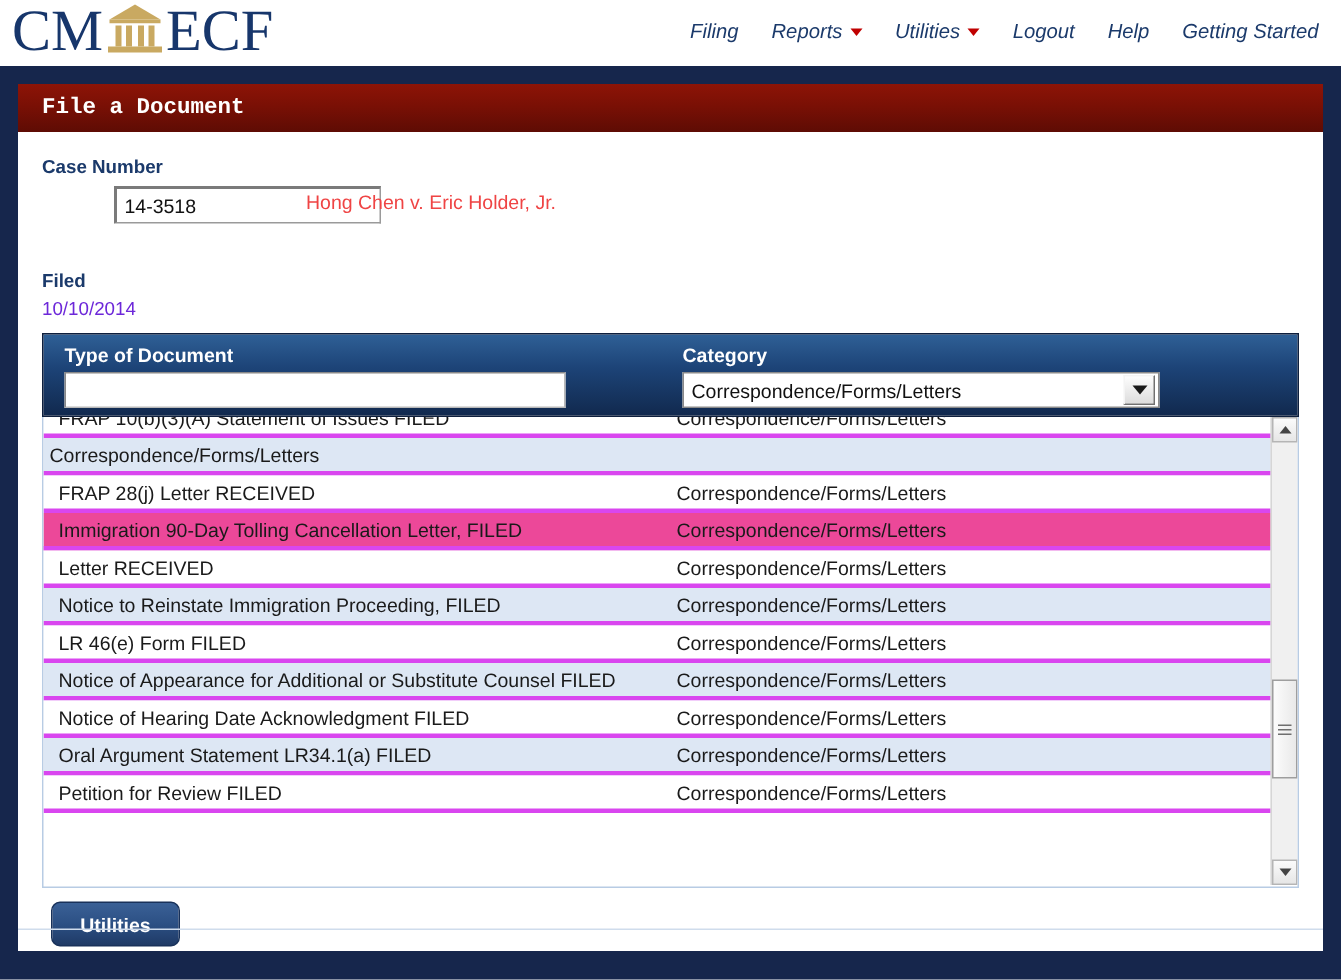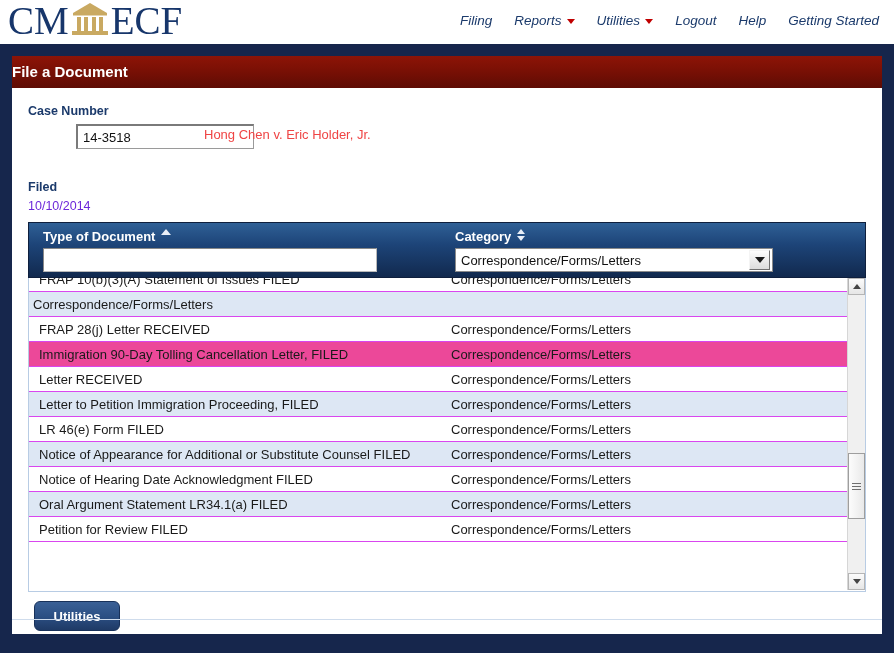--- a/index.html
+++ b/index.html
@@ -71,20 +71,22 @@
 
   
   .titlebar {
     position: absolute; left: 0; top: 0;
     width: 870px; height: 32px;
     background: linear-gradient(to bottom, #8d1407 0%, #7a1005 45%, #5e0c04 100%);
     color: #ffffff;
     font-size: 15px;
     font-weight: bold;
     line-height: 32px;
+    padding-left: 16px;
+    font-family: Liberation Mono, monospace;
   }
 
   
   .field-label {
     position: absolute;
     color: #1b3a6b;
     font-size: 12.5px;
     font-weight: bold;
   }
   .lbl-case { left: 16px; top: 48px; }
@@ -116,21 +118,21 @@
     position: absolute; left: 16px; top: 166px;
     width: 838px; height: 56px;
     background: linear-gradient(to bottom, #2f6096 0%, #1d4478 40%, #11294e 100%);
     border: 1px solid #0e1f3d;
   }
   .th {
     position: absolute;
     color: #ffffff;
     font-size: 13px;
     font-weight: bold;
-    display: flex; align-items: flex-start; gap: 6px;
+    display: flex; align-items: flex-end; gap: 6px; flex-direction: column;
   }
   .th-doc { left: 14px; top: 6px; }
   .th-cat { left: 426px; top: 6px; }
   .sort-asc {
     width: 0; height: 0;
     border-left: 5px solid transparent;
     border-right: 5px solid transparent;
     border-bottom: 6px solid #e8eef7;
     display: inline-block;
   }
@@ -198,21 +200,21 @@
     overflow: hidden;
   }
   .list-inner {
     position: absolute; left: 0; top: -11px;
     width: 820px;
   }
   .row {
     height: 25px;
     display: flex;
     align-items: center;
-    border-bottom: 1px solid #d946ef;
+    border-bottom: 3px solid #d946ef;
     font-size: 13px;
     color: #1a1a1a;
     cursor: pointer;
   }
   .row.odd  { background: #ffffff; }
   .row.even { background: #dde7f4; }
   .row.sel  { background: #ec4899; }
   .cell-doc { width: 418px; padding-left: 10px; white-space: nowrap; overflow: hidden; }
   .cell-cat { flex: 1; padding-left: 4px; white-space: nowrap; overflow: hidden; }
 
@@ -373,21 +375,21 @@
           </div>
           <div class="row sel">
             <div class="cell-doc">Immigration 90-Day Tolling Cancellation Letter, FILED</div>
             <div class="cell-cat">Correspondence/Forms/Letters</div>
           </div>
           <div class="row odd">
             <div class="cell-doc">Letter RECEIVED</div>
             <div class="cell-cat">Correspondence/Forms/Letters</div>
           </div>
           <div class="row even">
-            <div class="cell-doc">Letter to Petition Immigration Proceeding, FILED</div>
+            <div class="cell-doc">Notice to Reinstate Immigration Proceeding, FILED</div>
             <div class="cell-cat">Correspondence/Forms/Letters</div>
           </div>
           <div class="row odd">
             <div class="cell-doc">LR 46(e) Form FILED</div>
             <div class="cell-cat">Correspondence/Forms/Letters</div>
           </div>
           <div class="row even">
             <div class="cell-doc">Notice of Appearance for Additional or Substitute Counsel FILED</div>
             <div class="cell-cat">Correspondence/Forms/Letters</div>
           </div>

